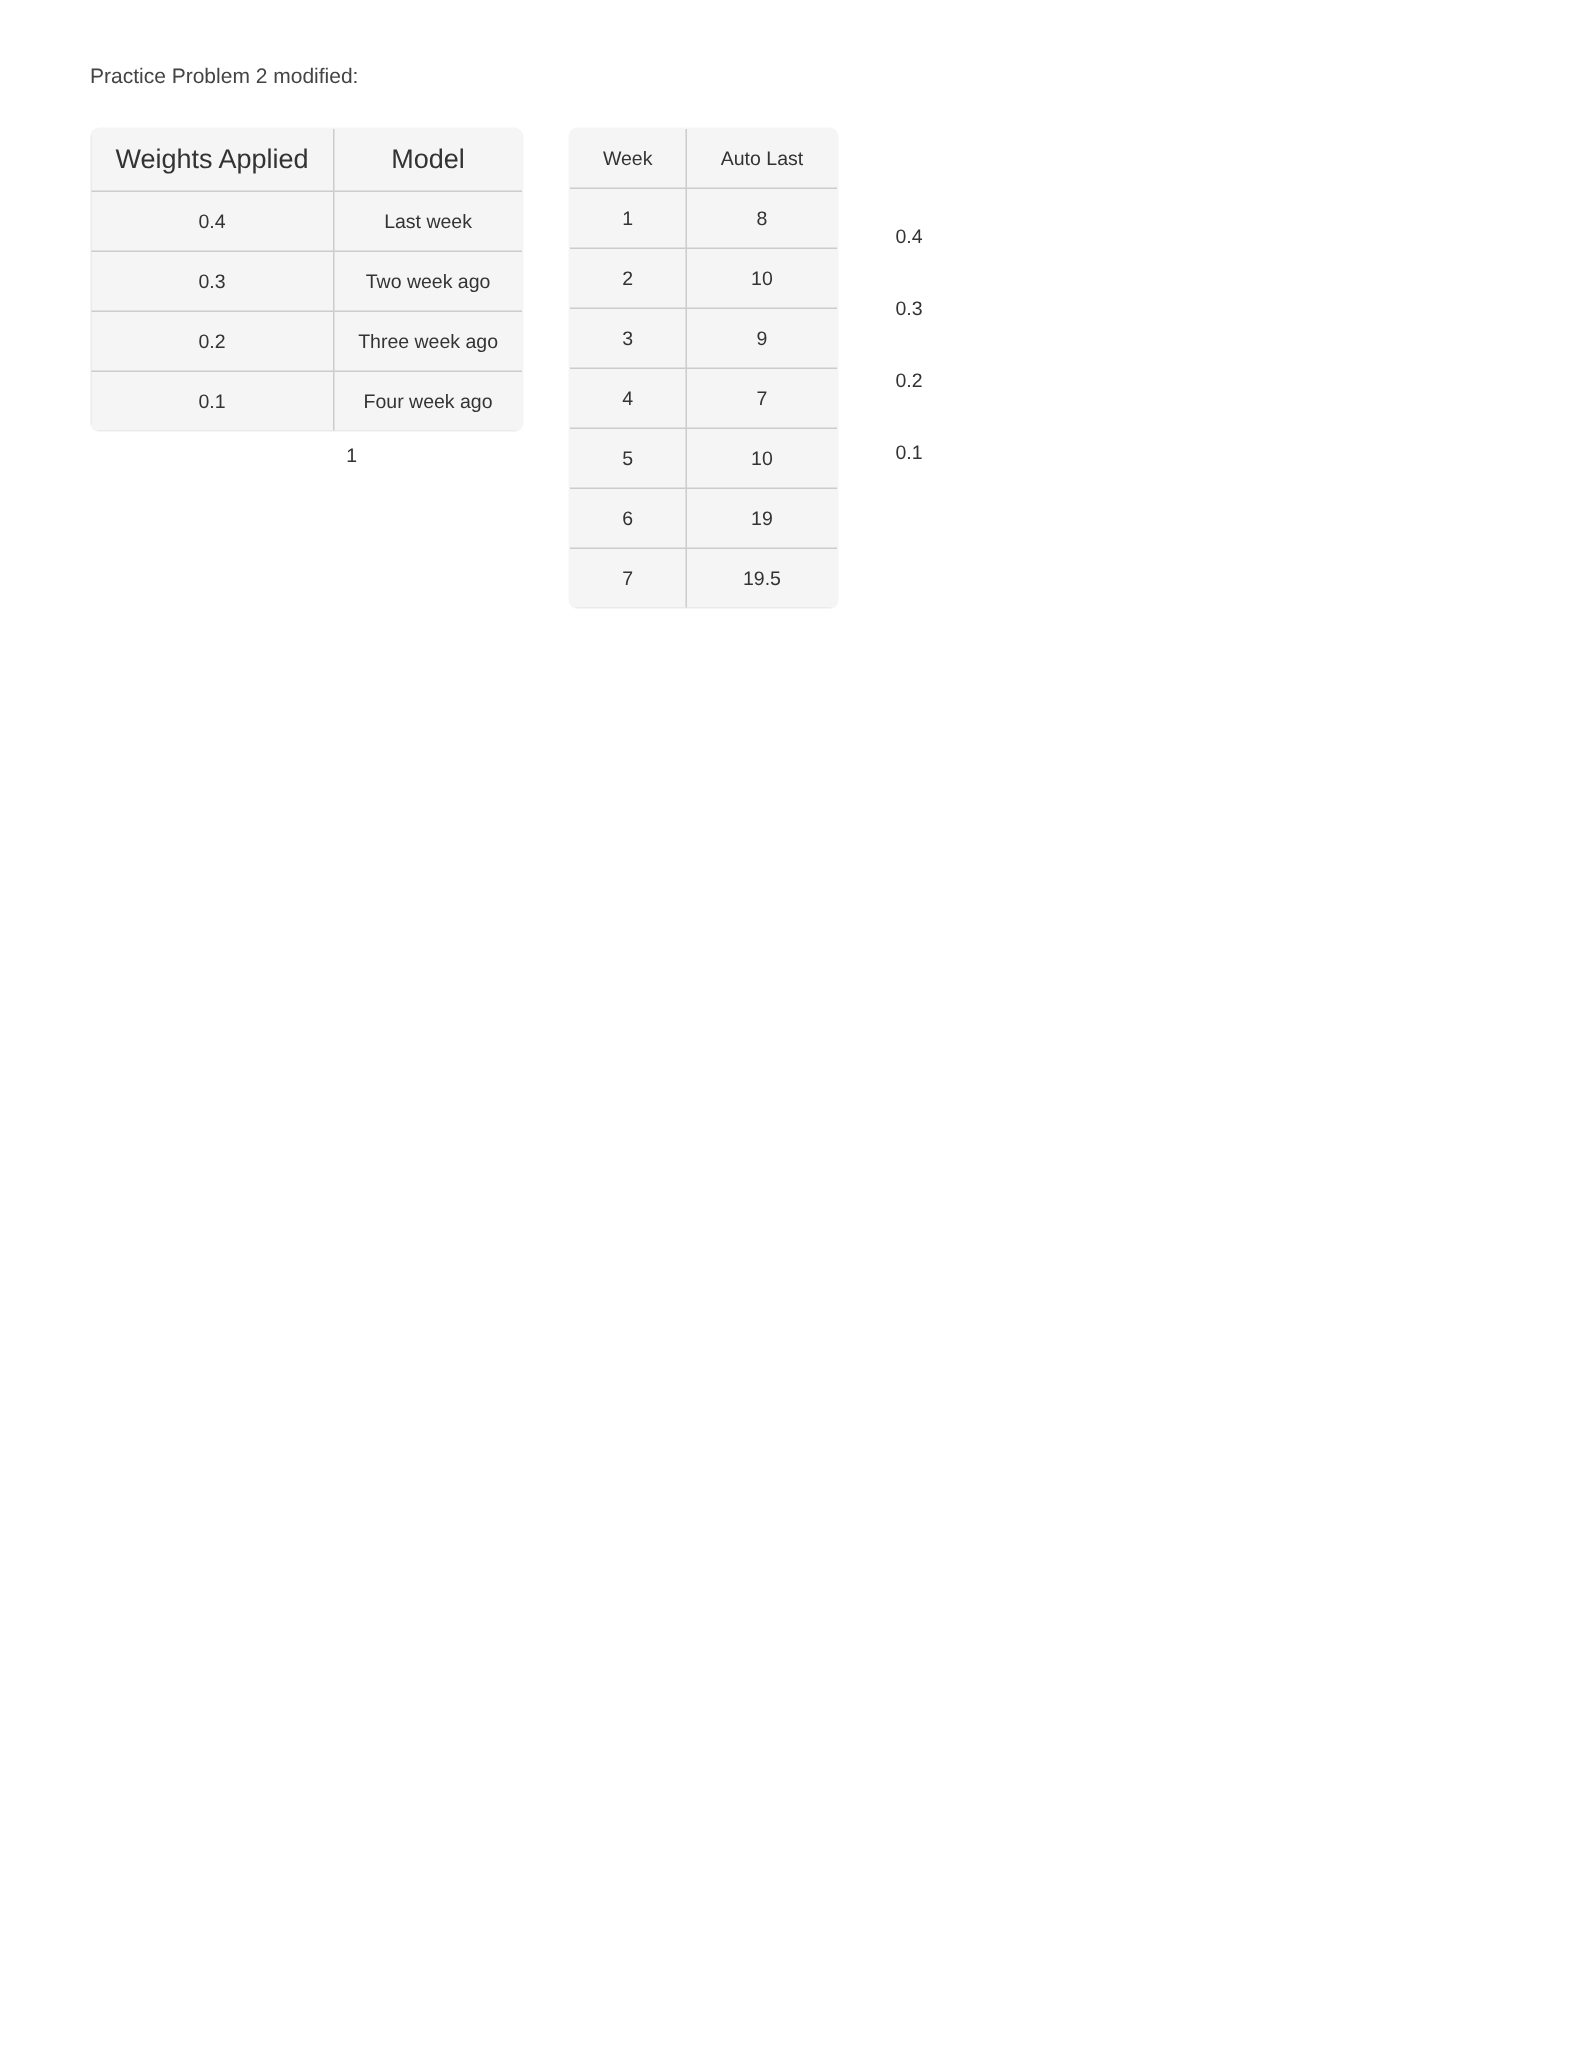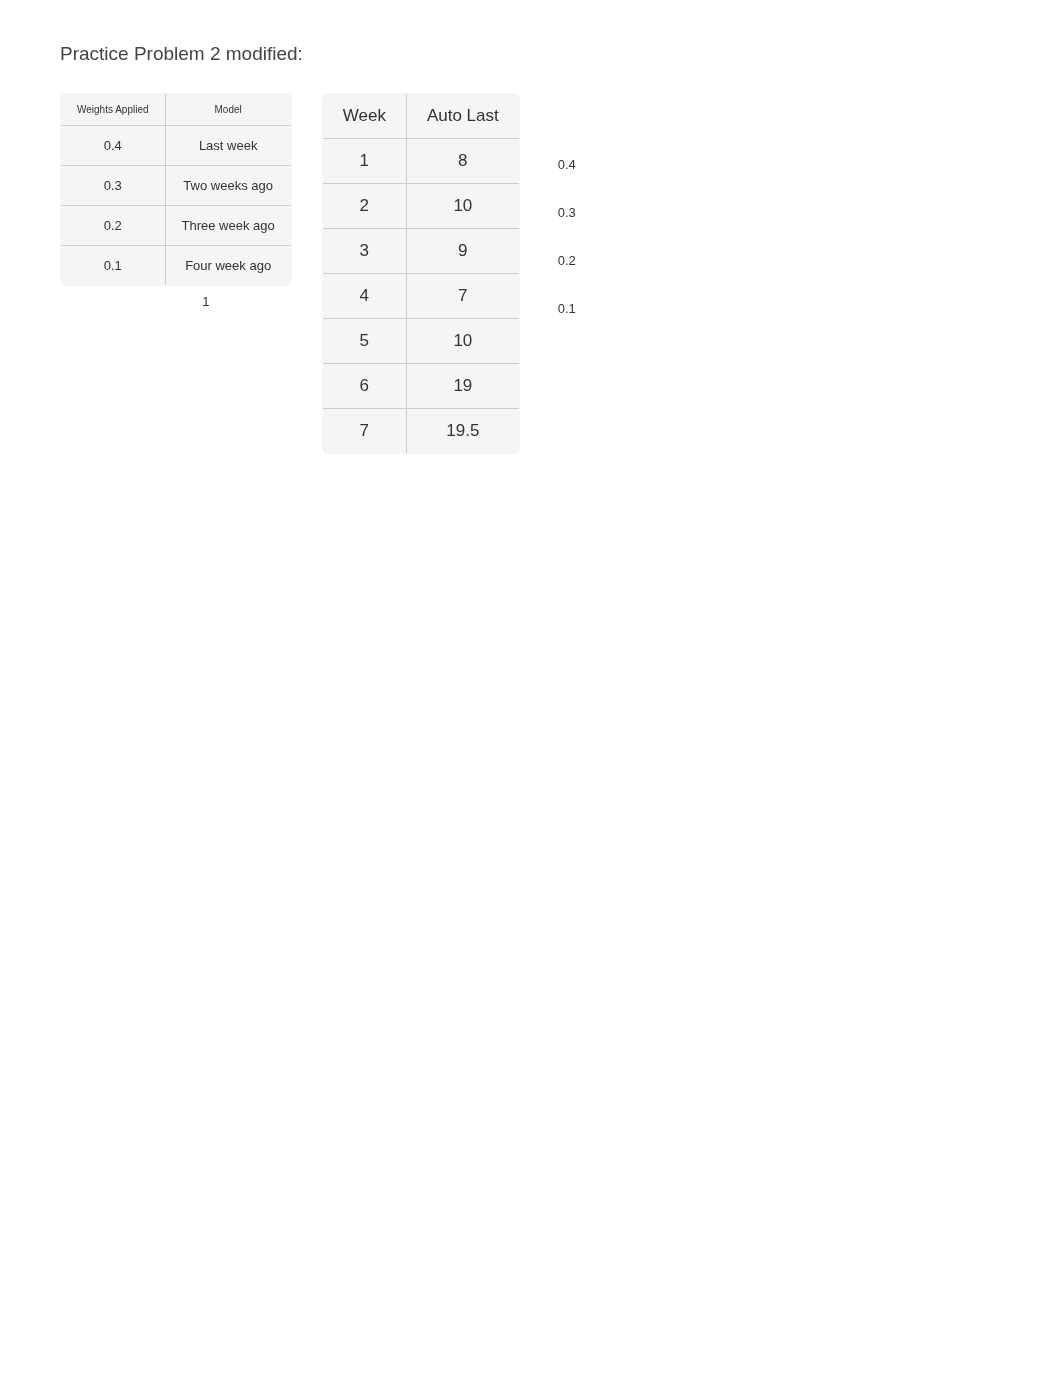--- a/index.html
+++ b/index.html
@@ -6,21 +6,21 @@
 
     body {
       background: #ffffff;
       font-family: Arial, sans-serif;
       font-size: 14px;
       color: #333;
       padding: 40px 60px;
     }
 
     .page-title {
-      font-size: 19px;
+      font-size: 14px;
       color: #444;
       margin-bottom: 24px;
       line-height: 1.5;
     }
 
     .tables-container {
       display: flex;
       align-items: flex-start;
       gap: 30px;
     }
@@ -38,21 +38,21 @@
     .left-table th,
     .left-table td {
       border: 1px solid #ccc;
       padding: 12px 16px;
       text-align: center;
       background: #f5f5f5;
     }
 
     .left-table th {
       font-weight: normal;
-      font-size: 10px;
+      font-size: 18px;
       color: #333;
       padding: 10px 16px;
     }
 
     .left-table td {
       font-size: 13px;
     }
 
     
     .right-table {
@@ -63,21 +63,21 @@
       background: #f5f5f5;
       min-width: 180px;
     }
 
     .right-table th,
     .right-table td {
       border: 1px solid #ccc;
       padding: 12px 20px;
       text-align: center;
       background: #f5f5f5;
-      font-size: 17px;
+      font-size: 13px;
       font-weight: normal;
     }
 
     .weight-outside {
       display: flex;
       flex-direction: column;
       justify-content: flex-start;
       padding-top: 48px;
       gap: 0;
     }
@@ -123,21 +123,21 @@
           <th>Model</th>
         </tr>
       </thead>
       <tbody id="left-tbody">
       <tr>
       <td>0.4</td>
       <td>Last week</td>
     </tr>
           <tr>
       <td>0.3</td>
-      <td>Two weeks ago</td>
+      <td>Two week ago</td>
     </tr>
           <tr>
       <td>0.2</td>
       <td>Three week ago</td>
     </tr>
           <tr>
       <td>0.1</td>
       <td>Four week ago</td>
     </tr>
         </tbody>

